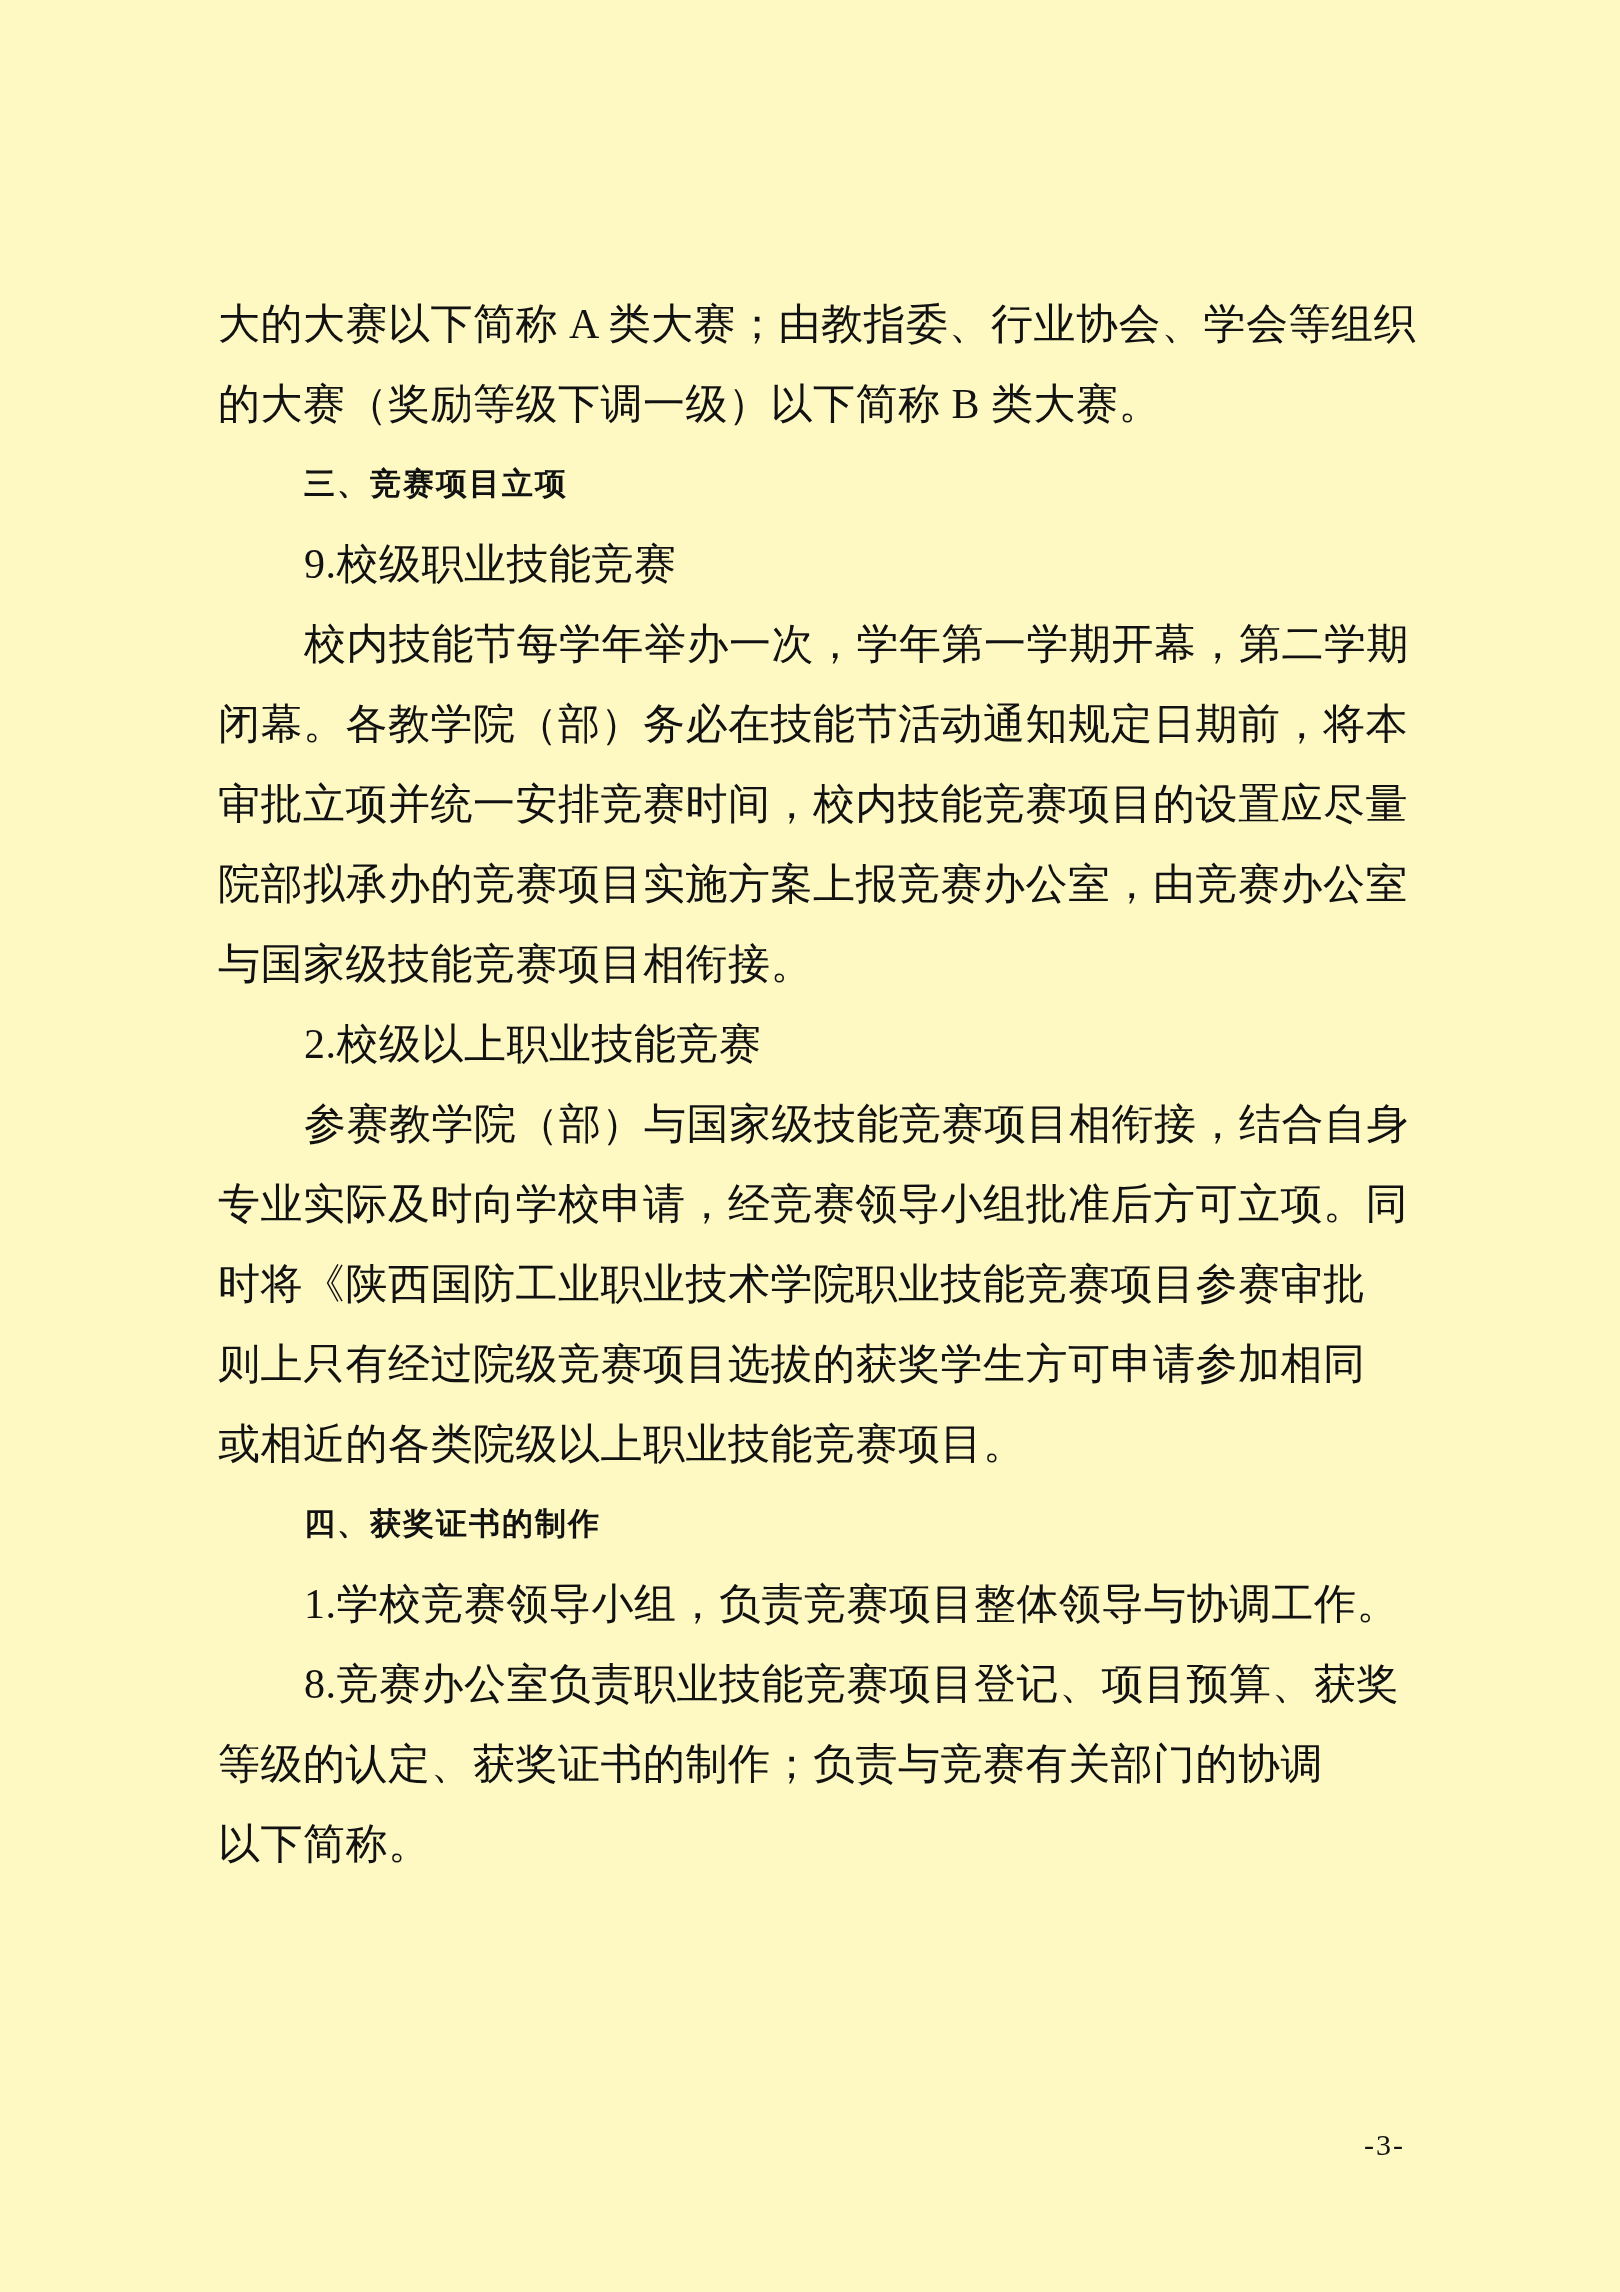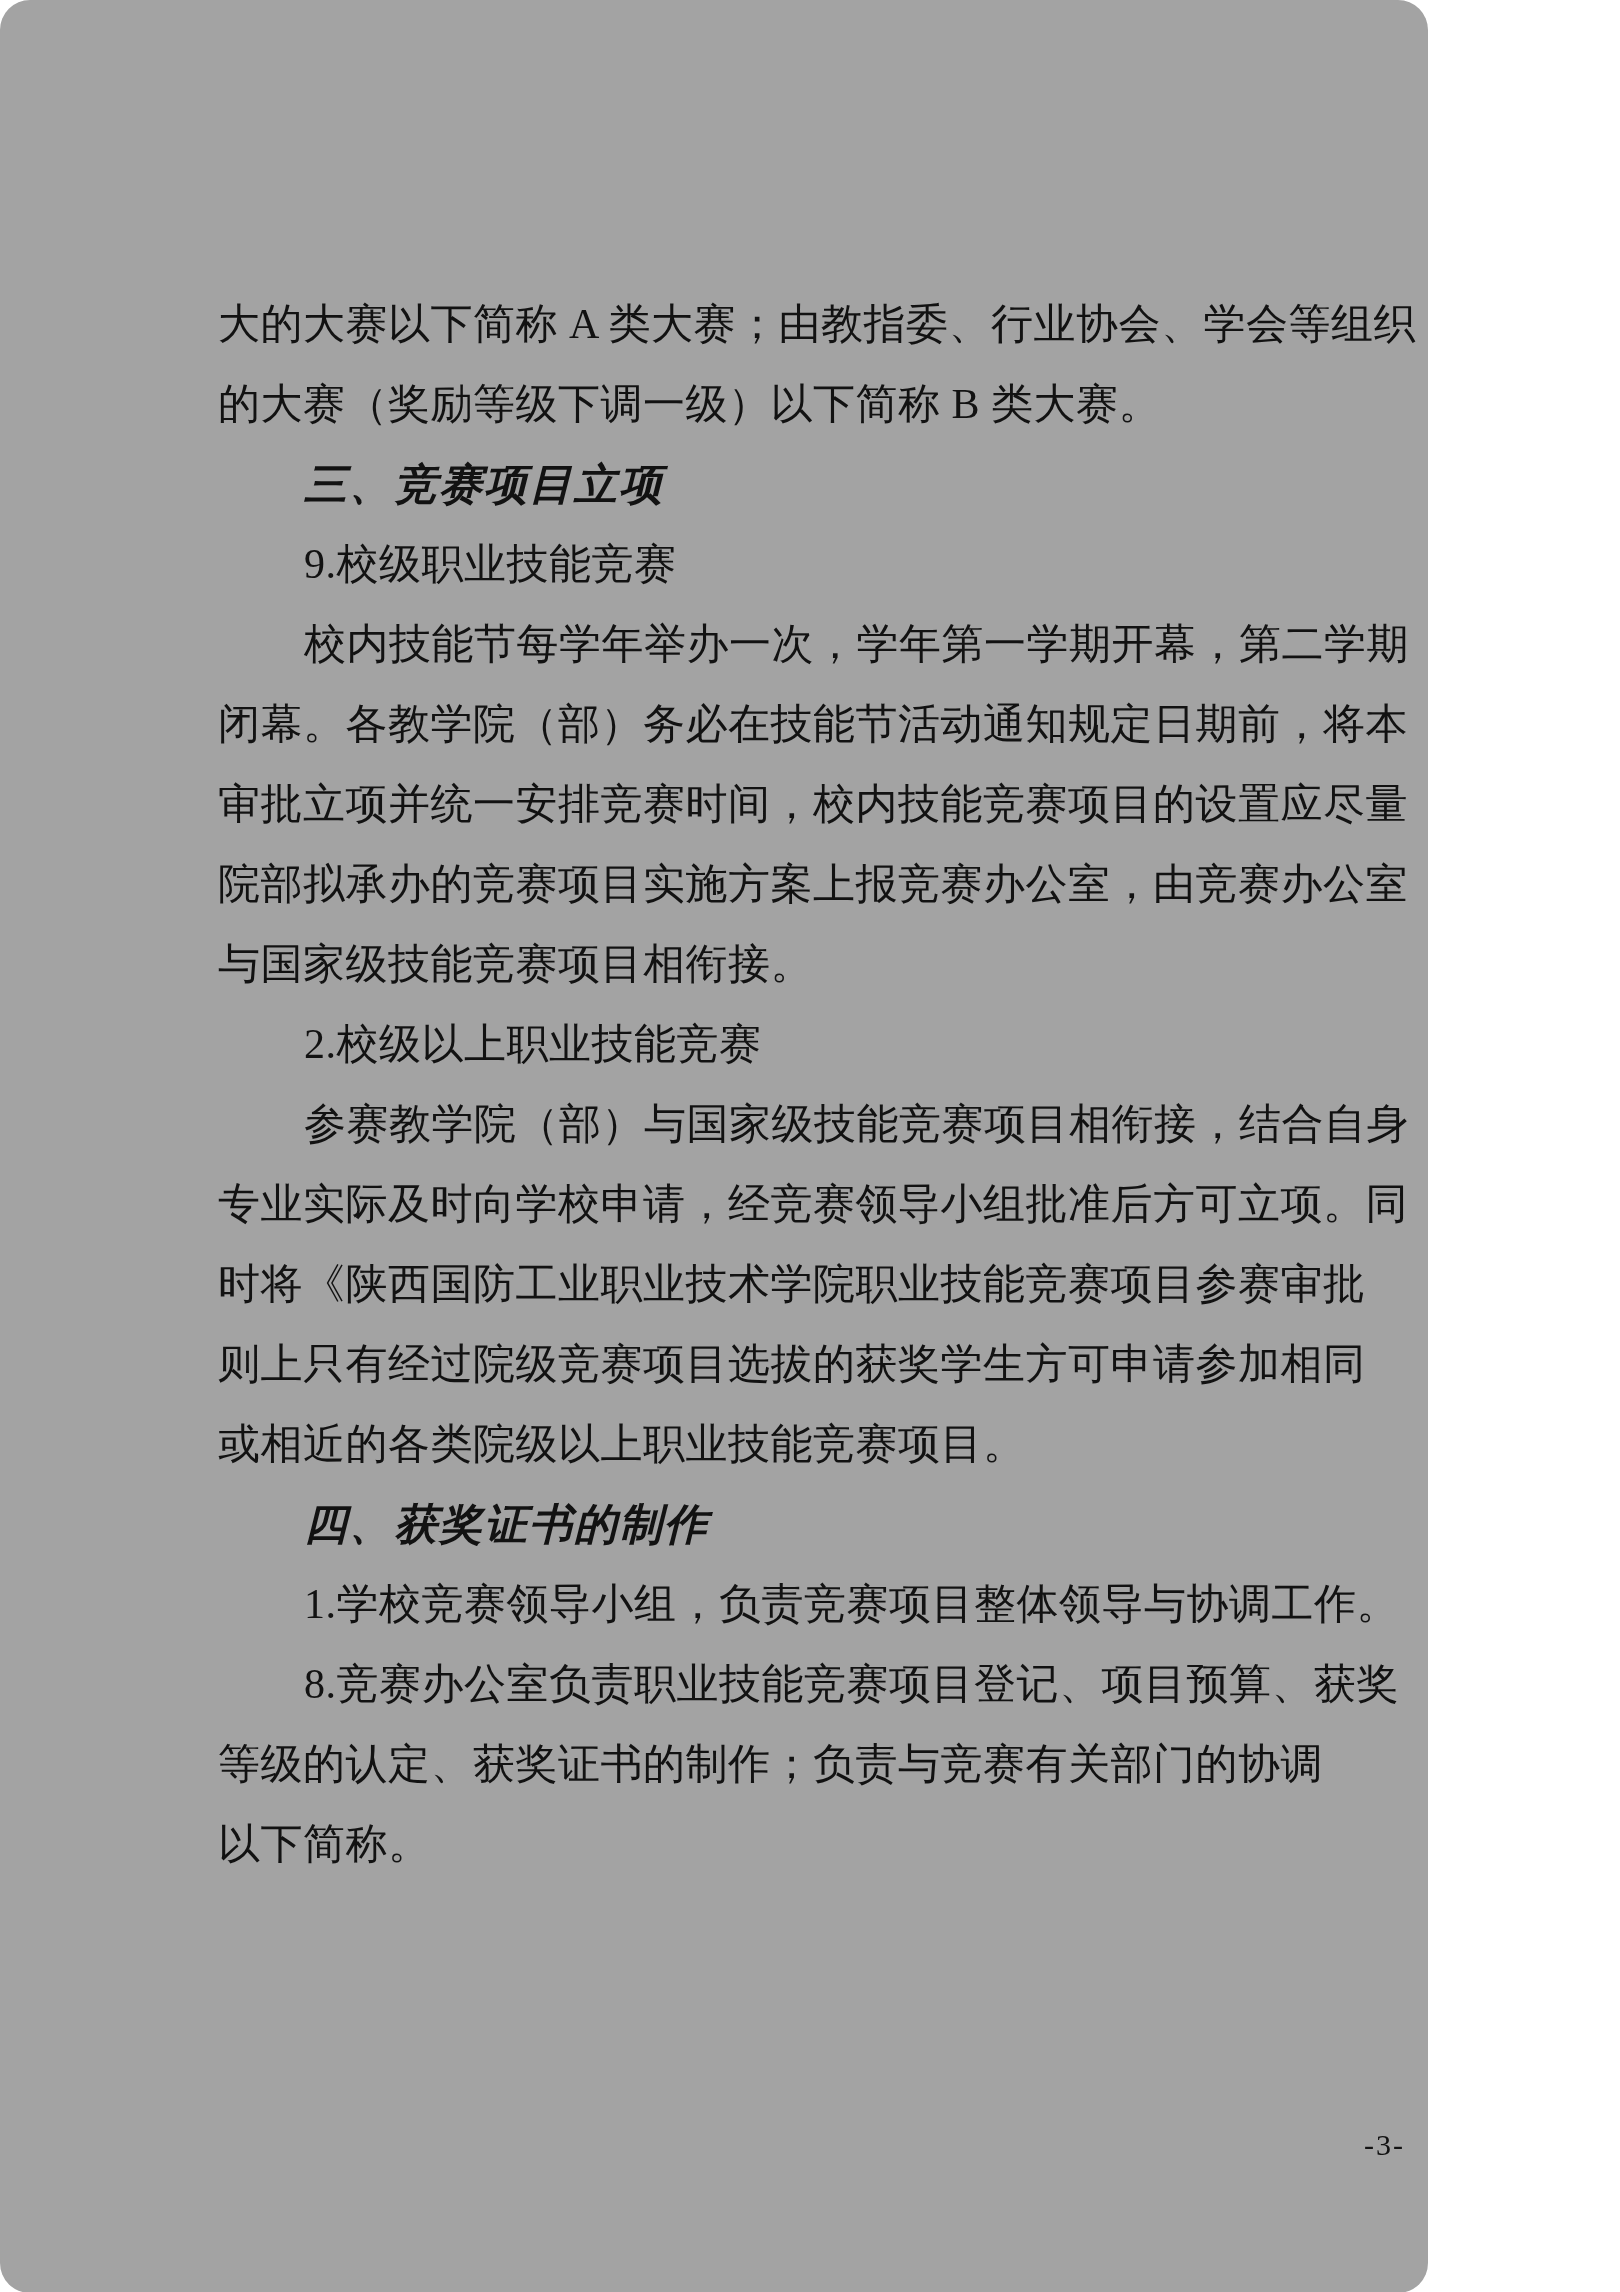--- a/index.html
+++ b/index.html
@@ -2,49 +2,47 @@
 <html><head>
 <meta charset="utf-8">
 <style>
   html, body {
     margin: 0;
     padding: 0;
     background: #ffffff;
   }
   .page {
     position: relative;
-    width: 1428px;
+    width: 1620px;
     height: 2293px;
-    background: #a3a3a3;
+    background: #fef9c3;
     overflow: hidden;
     font-family: "Liberation Serif", "DejaVu Serif", serif;
-    border-radius: 30px;
   }
   .content {
     position: absolute;
     top: 284px;
     left: 218px;
     width: 1245px;
   }
   .line {
     height: 80px;
     line-height: 80px;
     font-size: 42px;
     letter-spacing: 0.5px;
     white-space: nowrap;
     color: #121212;
     font-family: "Liberation Serif", "DejaVu Serif", serif;
     font-weight: 400;
   }
   .line.heading {
     font-family: "Liberation Sans", "DejaVu Sans", sans-serif;
     font-weight: 700;
-    font-size: 43px;
+    font-size: 31px;
     letter-spacing: 2px;
-    font-style: italic;
   }
   .line.indent {
     padding-left: 86px;
   }
   .footer {
     position: absolute;
     top: 2127px;
     left: 1364px;
     font-size: 30px;
     line-height: 35px;

